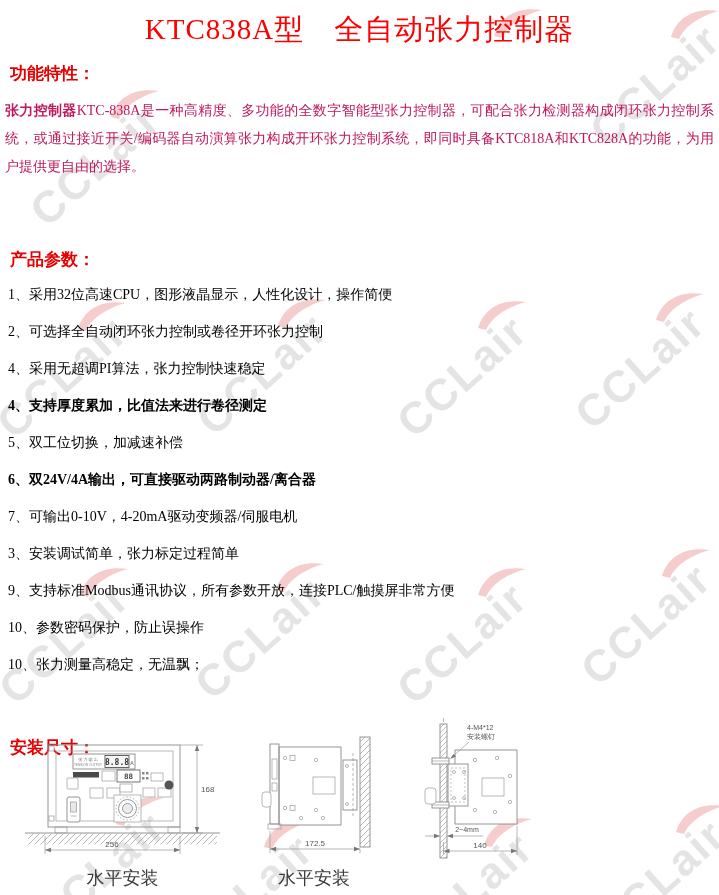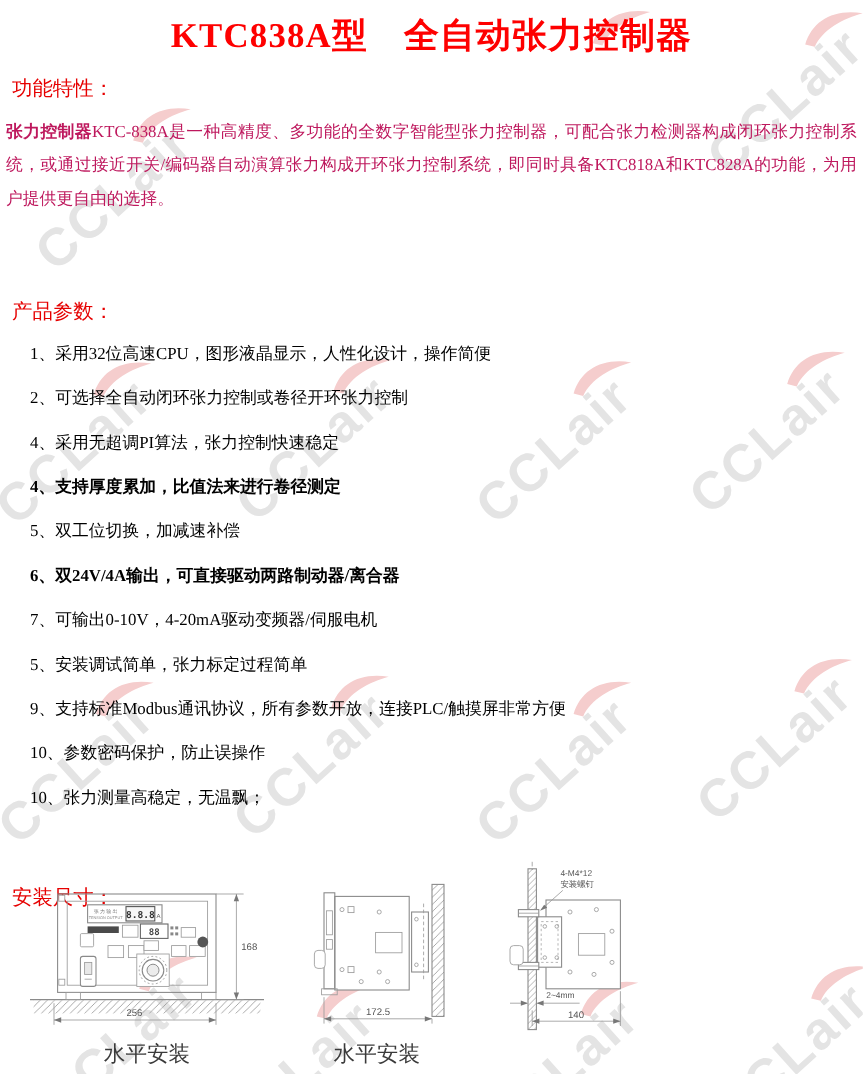--- a/index.html
+++ b/index.html
@@ -14,28 +14,28 @@
            font-family:"Liberation Sans","DejaVu Sans",sans-serif;
            font-weight:bold;font-size:44px;letter-spacing:2px;
            color:#e4e4e4;white-space:nowrap;}
   .wm-swoosh{position:absolute;left:14px;top:-80px;}
   .wm-swoosh svg path,.wm-solo svg path{fill:#f5cdcd;}
   .wm-solo{position:absolute;}
 
   
   #content{position:absolute;inset:0;z-index:1;}
   .title{position:absolute;top:10px;left:0;width:719px;text-align:center;
-         font-size:29px;font-weight:bold;color:#fe0000;letter-spacing:1px;}
-  .sec-heading{position:absolute;left:10px;font-size:17px;font-weight:normal;color:#e60000;}
+         font-size:29px;font-weight:normal;color:#fe0000;letter-spacing:1px;}
+  .sec-heading{position:absolute;left:10px;font-size:17px;font-weight:bold;color:#e60000;}
   .para{position:absolute;left:5px;width:709px;font-size:14px;line-height:28px;
         color:#be185d;text-align:justify;}
   .para .lead-bold{font-weight:bold;}
   #para2{text-indent:57px;}
   .plist{position:absolute;left:8px;top:286px;width:705px;}
-  .plist-item{position:absolute;left:17px;font-size:14px;color:#000;white-space:nowrap;}
+  .plist-item{position:absolute;left:0;font-size:14px;color:#000;white-space:nowrap;}
 
   
   .drawing{position:absolute;}
   .drawing svg{display:block;}
   .draw-caption{position:absolute;font-size:18px;color:#3a3a3a;text-align:center;}
   svg .ln{stroke:#8a8a8a;stroke-width:0.9;fill:none;}
   svg .lnt{stroke:#9a9a9a;stroke-width:0.7;fill:none;}
   svg .fillw{fill:#ffffff;}
   svg .dim{font-family:"Liberation Sans","DejaVu Sans",sans-serif;font-size:8px;fill:#555;}
   svg .note{font-family:"Liberation Sans","DejaVu Sans",sans-serif;font-size:7px;fill:#555;}
@@ -149,21 +149,21 @@
     <div class="sec-heading" style="top:248px;">产品参数：</div>
 
     <div class="plist">
       <div class="plist-item" style="top:0px;">1、采用32位高速CPU，图形液晶显示，人性化设计，操作简便</div>
       <div class="plist-item" style="top:37px;">2、可选择全自动闭环张力控制或卷径开环张力控制</div>
       <div class="plist-item" style="top:74px;">4、采用无超调PI算法，张力控制快速稳定</div>
       <div class="plist-item" style="top:111px;font-weight:bold;">4、支持厚度累加，比值法来进行卷径测定</div>
       <div class="plist-item" style="top:148px;">5、双工位切换，加减速补偿</div>
       <div class="plist-item" style="top:185px;font-weight:bold;">6、双24V/4A输出，可直接驱动两路制动器/离合器</div>
       <div class="plist-item" style="top:222px;">7、可输出0-10V，4-20mA驱动变频器/伺服电机</div>
-      <div class="plist-item" style="top:259px;">5、安装调试简单，张力标定过程简单</div>
+      <div class="plist-item" style="top:259px;">3、安装调试简单，张力标定过程简单</div>
       <div class="plist-item" style="top:296px;">9、支持标准Modbus通讯协议，所有参数开放，连接PLC/触摸屏非常方便</div>
       <div class="plist-item" style="top:333px;">10、参数密码保护，防止误操作</div>
       <div class="plist-item" style="top:370px;">10、张力测量高稳定，无温飘；</div>
     </div>
 
     <div class="sec-heading" style="top:689px;margin-top:47px;">安装尺寸：</div>
 
     <div class="drawing" style="left:25px;top:740px;">
       <svg width="195" height="118" viewBox="0 0 195 118">
         <defs>

